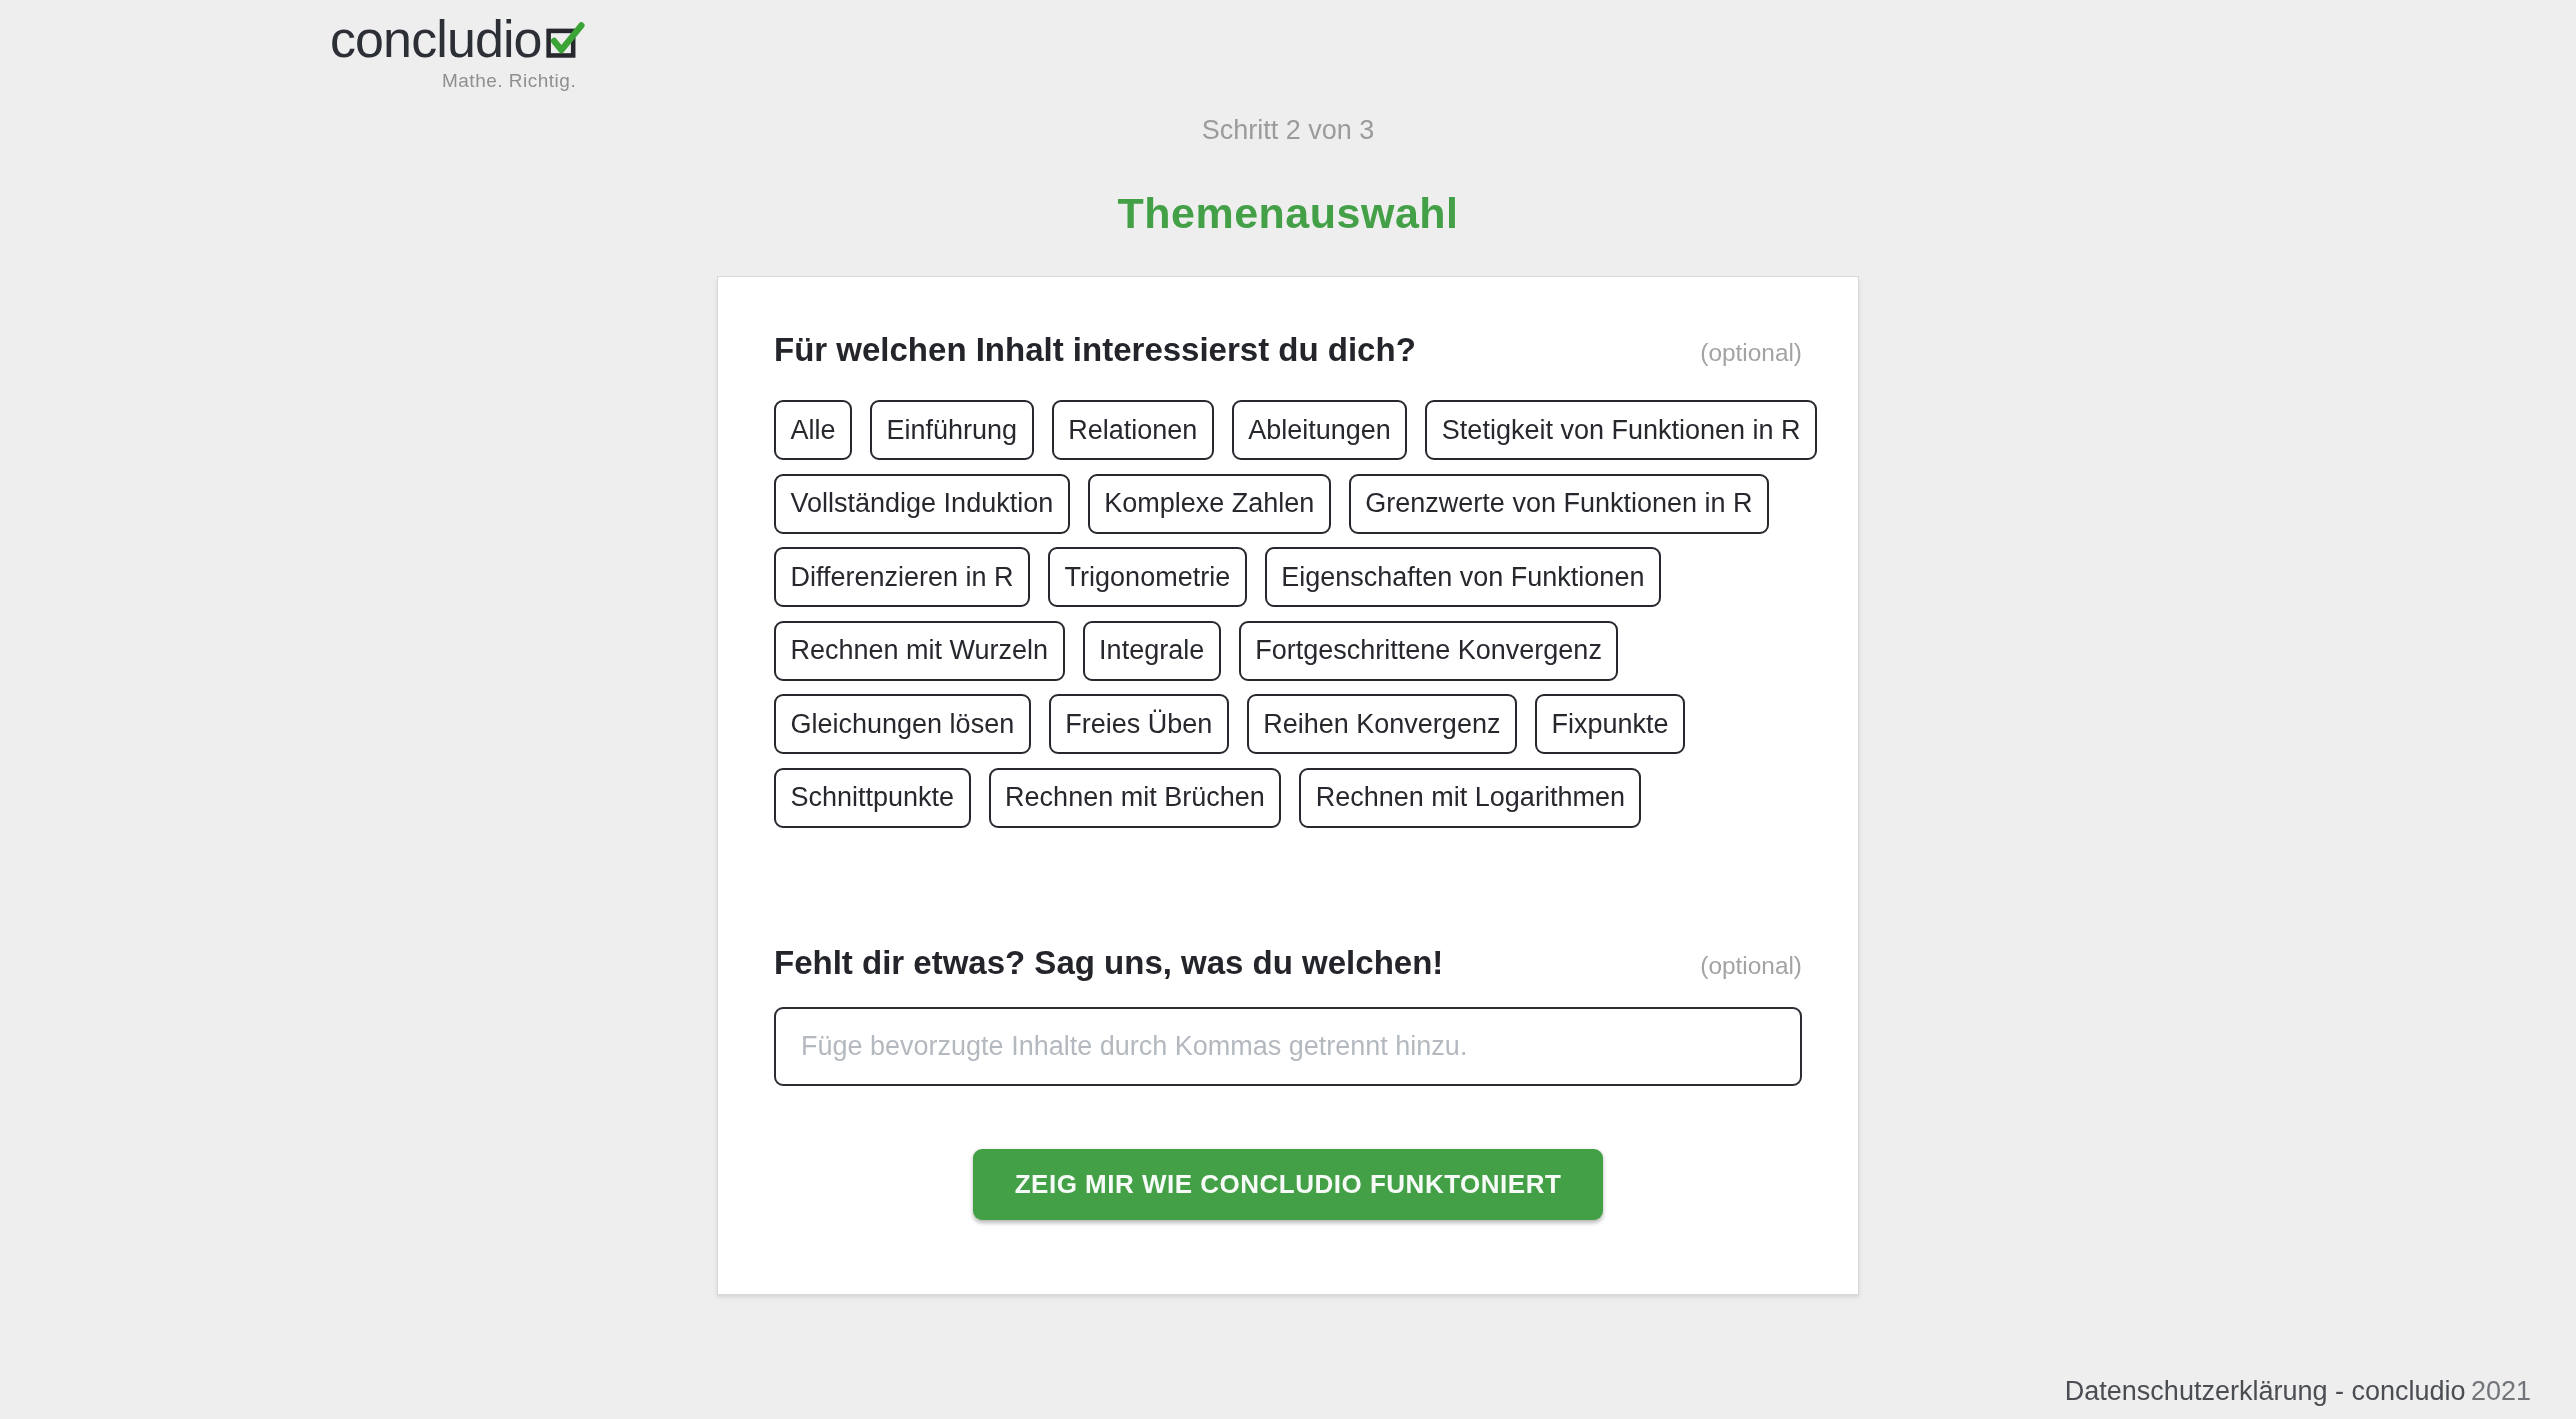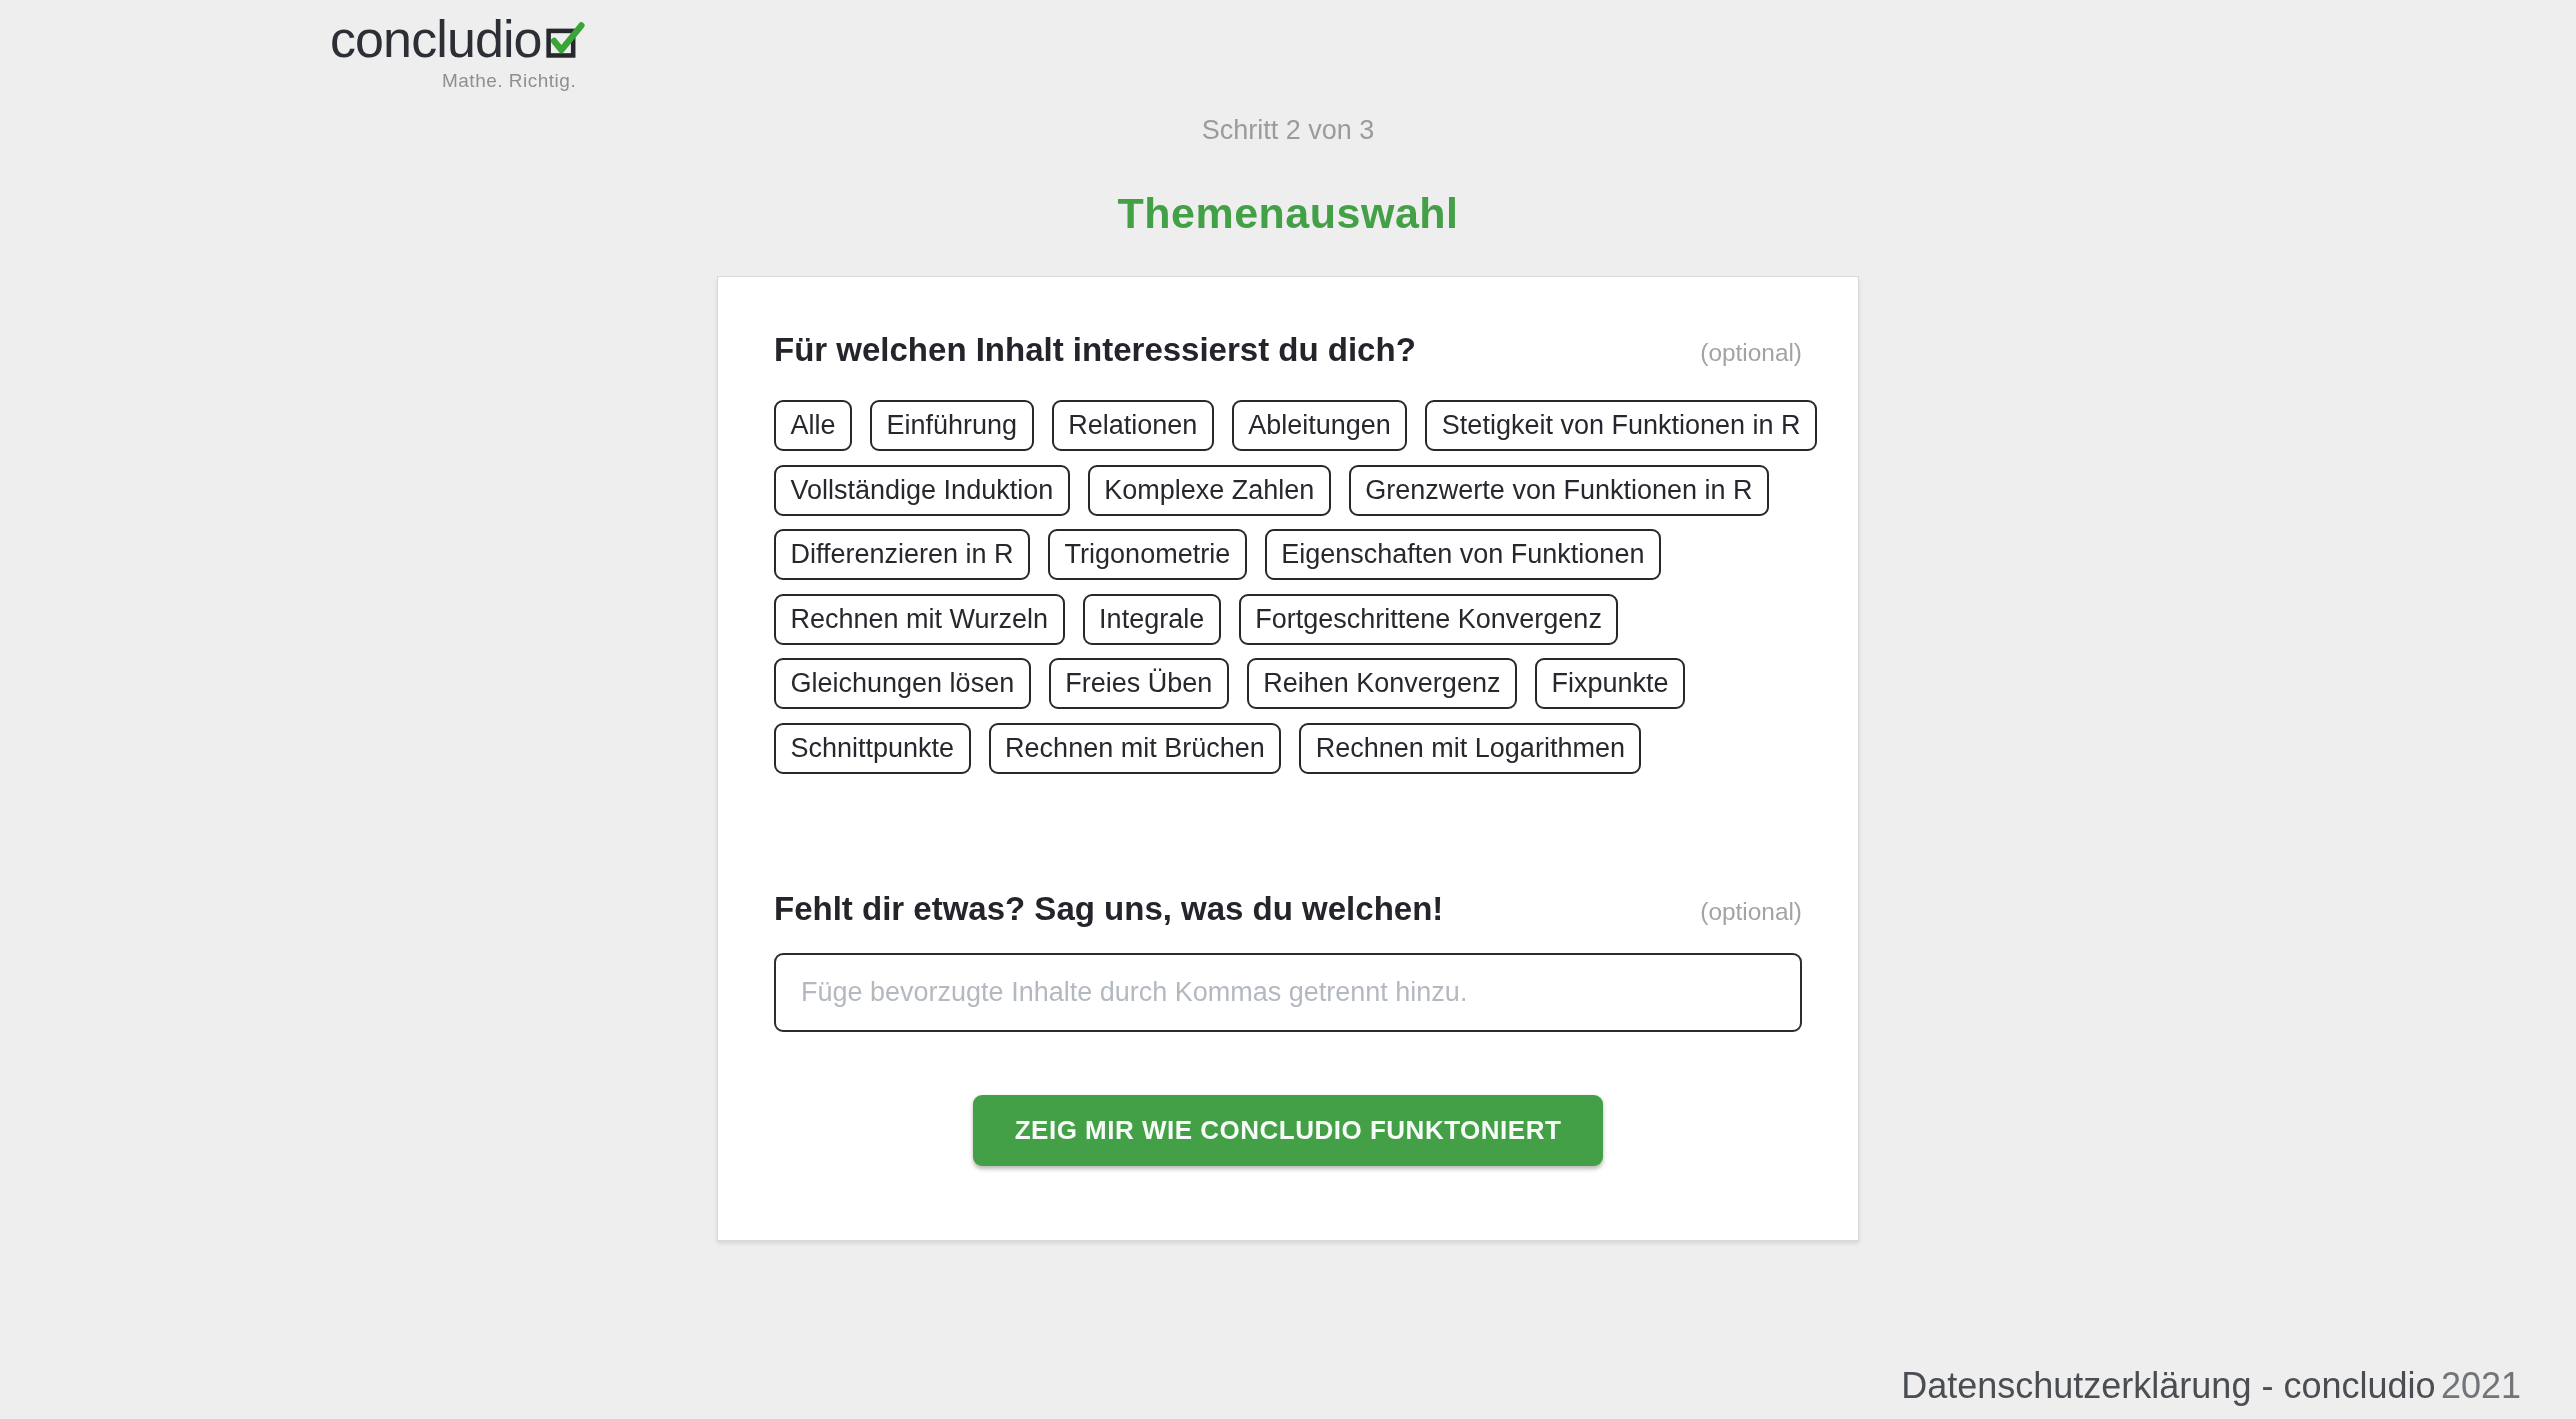--- a/index.html
+++ b/index.html
@@ -71,21 +71,21 @@
     font-size: 24.4px;
     color: #a3a3a3;
   }
 
   
   .chips { margin-top: 31px; }
   .chip-row { display: flex; gap: 18px; margin-bottom: 13.6px; }
   .chip {
     display: inline-flex;
     align-items: center;
-    height: 51px;
+    height: 60px;
     padding: 0 14.5px;
     background: #ffffff;
     border: 2.7px solid #26282e;
     border-radius: 9px;
     font-family: "Liberation Sans", sans-serif;
     font-size: 27px;
     color: #26282e;
     white-space: nowrap;
     cursor: pointer;
   }
@@ -121,23 +121,23 @@
     font-size: 26px;
     font-weight: 700;
     letter-spacing: 0.5px;
     box-shadow: 0 2.7px 4.5px rgba(0,0,0,0.28);
     cursor: pointer;
   }
 
   
   .footer {
     position: absolute;
-    right: 55px;
+    right: 45px;
     bottom: 12.7px;
-    font-size: 36px;
+    font-size: 27px;
     color: #4a4d52;
   }
   .footer .year { color: #71757a; margin-left: 5.4px; }
   .footer .privacy-link { cursor: pointer; }
 </style>
 </head>
 <body>
 
 <div class="logo">
   <div class="logo-row">

